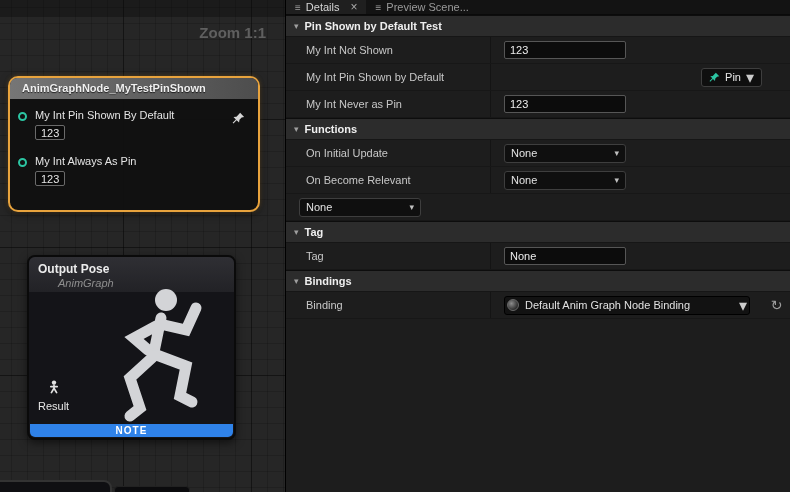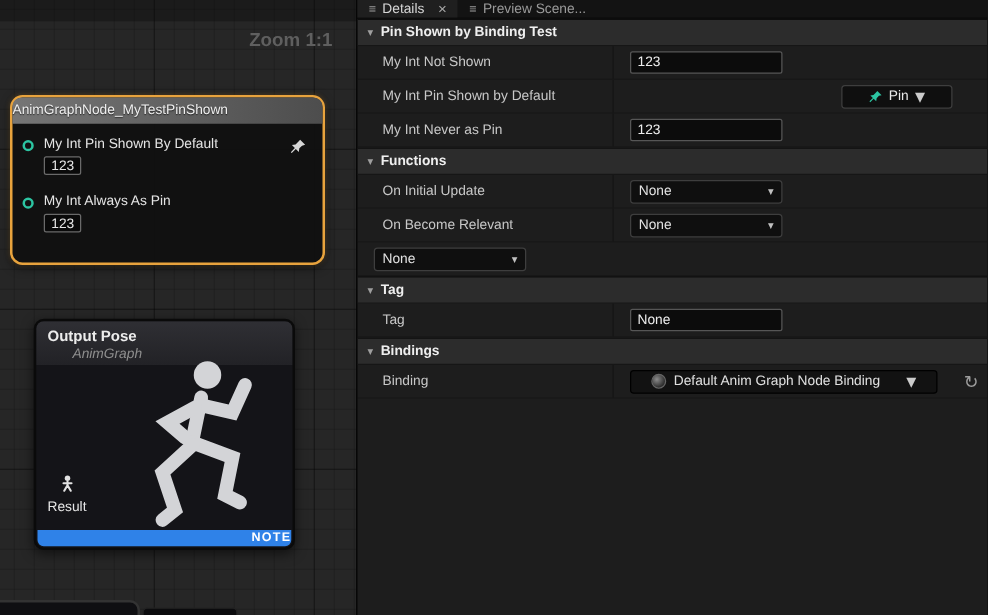--- a/index.html
+++ b/index.html
@@ -25,23 +25,23 @@
   .graph-topbar { position:absolute; left:0; top:0; right:0; height:17px; background:rgba(10,10,10,0.35); }
   .zoom-label { position:absolute; top:24px; right:19px; font-size:15px; font-weight:bold; color:#5f5f5f; }
 
   
   .test-node {
     position:absolute; left:8px; top:76px; width:252px; height:136px;
     background:rgba(16,16,16,0.93); border:2px solid #e8a33d; border-radius:10px;
     box-shadow:0 2px 8px rgba(0,0,0,0.55), 0 0 4px rgba(232,163,61,0.35);
   }
   .test-node .node-header {
-    height:21px; line-height:21px; padding-left:0; border-radius:7px 7px 0 0;
+    height:21px; line-height:21px; padding-left:12px; border-radius:7px 7px 0 0;
     background:linear-gradient(90deg,#767676,#4d4d4d);
-    font-size:11px; font-weight:normal; color:#f0f0f0; text-shadow:0 1px 1px rgba(0,0,0,0.7);
+    font-size:11px; font-weight:bold; color:#f0f0f0; text-shadow:0 1px 1px rgba(0,0,0,0.7);
     white-space:nowrap; overflow:hidden;
   }
   .pin-row { position:relative; display:flex; align-items:flex-start; padding:0 8px; margin-top:10px; }
   .pin-circle {
     width:9px; height:9px; border:2px solid #2cc5a2; border-radius:50%;
     margin-top:3px; flex:none;
   }
   .pin-main { margin-left:8px; display:flex; flex-direction:column; }
   .pin-label { font-size:11px; color:#e4e4e4; }
   .pin-value {
@@ -60,21 +60,21 @@
   .onode-header { padding:5px 9px 3px; background:linear-gradient(180deg,#2f2f34,#222226); }
   .onode-title { font-size:12px; font-weight:bold; color:#ececec; }
   .onode-subtitle { font-size:11px; font-style:italic; color:#8f8f8f; margin-top:1px;margin-left:20px; }
   .onode-body { position:relative; height:131px; }
   .mannequin { position:absolute; right:2px; top:-14px; }
   .result-pin { position:absolute; left:9px; top:88px; display:flex; align-items:center; gap:6px;flex-direction:column; }
   .result-label { font-size:11px; color:#e6e6e6; }
   .note-bar {
     position:absolute; left:1px; right:1px; bottom:1px; height:13px; line-height:13px;
     background:#2f82e8; color:#fff; font-size:10px; font-weight:bold;
-    text-align:right; letter-spacing:1px; border-radius:0 0 5px 5px;
+    text-align:center; letter-spacing:1px; border-radius:0 0 5px 5px;
   }
 
   .pn1 { position:absolute; left:-8px; bottom:-7px; width:120px; height:19px;
          background:#0f0f12; border:2px solid #333; border-radius:8px; }
   .pn2 { position:absolute; left:114px; bottom:-7px; width:76px; height:13px;
          background:#0b0b0d; border:1px solid #222; border-radius:4px; }
 
   
   .details { position:absolute; left:285px; top:0; right:0; bottom:0;
              background:#1d1d1d; border-left:1px solid #000; display:flex; flex-direction:column; }
@@ -116,25 +116,25 @@
 
   .tinput { width:122px; height:18px; background:#0c0c0c; border:1px solid #565656;
             border-radius:2px; color:#ededed; font-size:11px; padding:0 5px;
             font-family:inherit; outline:none; }
   .combo { display:flex; align-items:center; width:122px; height:19px; padding:0 6px;
            background:#0f0f0f; border:1px solid #3e3e3e; border-radius:3px; cursor:pointer; }
   .combo .txt { flex:1; font-size:11px; color:#e2e2e2; white-space:nowrap; overflow:hidden; }
   .combo .cchev { color:#c0c0c0; font-size:9px; margin-left:4px; }
 
   .pinbtn { margin-left:auto; margin-right:28px; display:flex; align-items:center; gap:5px;
-            height:19px; padding:0 21px; background:#0f0f0f; border:1px solid #3e3e3e;
+            height:19px; padding:0 7px; background:#0f0f0f; border:1px solid #3e3e3e;
             border-radius:3px; cursor:pointer; }
   .pinbtn .txt { font-size:11px; color:#e8e8e8; }
 
-  .bindingcombo { width:246px; display:flex; align-items:center; gap:6px; height:19px; padding:0 16px;
+  .bindingcombo { width:246px; display:flex; align-items:center; gap:6px; height:19px; padding:0 2px;
             background:#121212; border:1px solid #000; border-radius:3px; cursor:pointer; }
   .binding-icon { width:12px; height:12px; flex:none; border-radius:50%;
             background:radial-gradient(circle at 35% 35%, #8c8c8c, #2e2e2e 70%);
             border:1px solid #666; }
   .bindingcombo .txt { flex:1; font-size:11px; color:#e0e0e0; white-space:nowrap; overflow:hidden; }
   .reset-icon { position:absolute; right:7px; color:#9c9c9c; font-size:14px; cursor:pointer;
                 transform:scaleX(-1); }
   .filler { flex:1; background:#1d1d1d; }
 </style>
 </head>
@@ -214,21 +214,21 @@
         <span class="tab-icon">≡</span>
         <span>Preview Scene...</span>
       </div>
     </div>
 
 
     <div class="sections">
 
       <div class="sec-header">
         <span class="chev">▾</span>
-        <span>Pin Shown by Binding Test</span>
+        <span>Pin Shown by Default Test</span>
       </div>
       <div class="row">
         <div class="rlabel">My Int Not Shown</div>
         <div class="rvalue">
           <input class="tinput" value="123" style="">
         </div>
       </div>
       <div class="row">
         <div class="rlabel">My Int Pin Shown by Default</div>
         <div class="rvalue">

